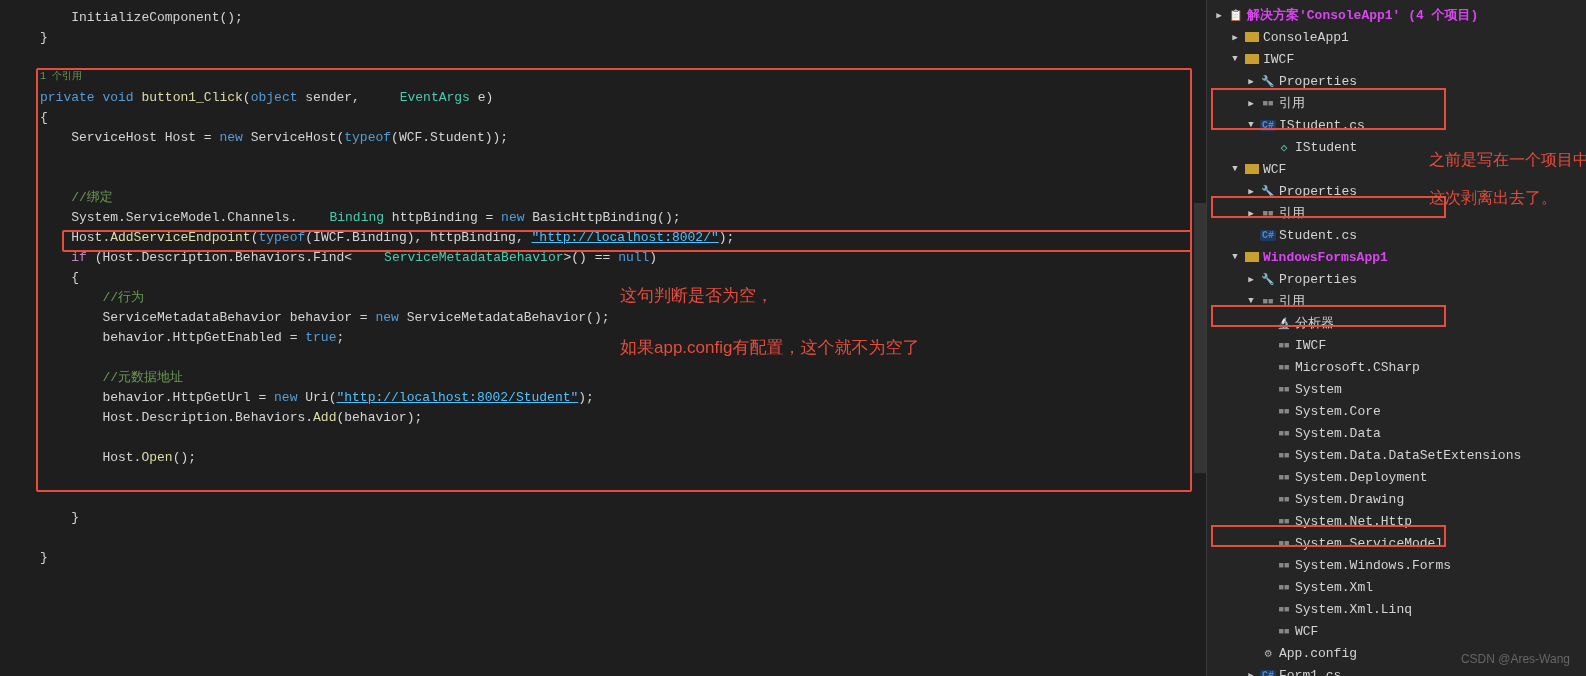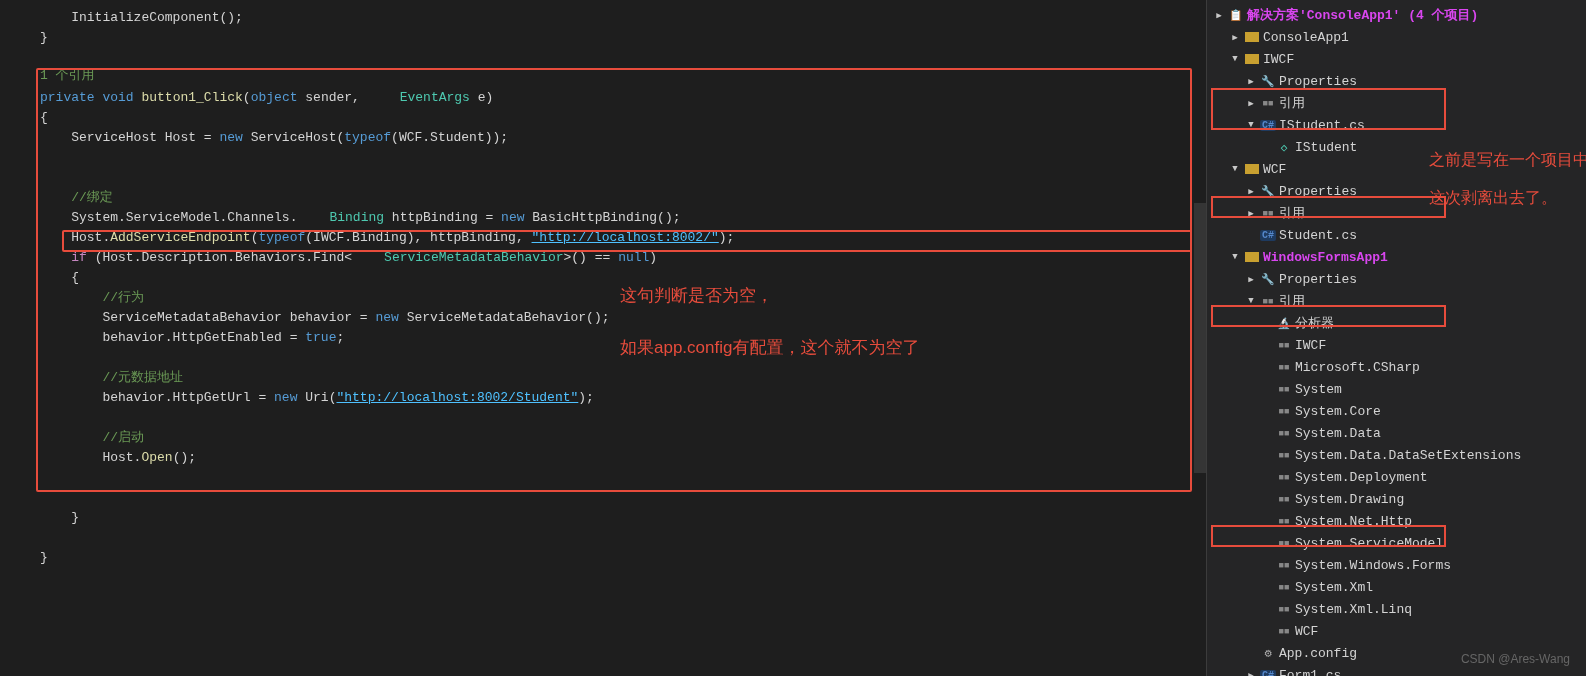--- a/index.html
+++ b/index.html
@@ -192,21 +192,21 @@
       <div class="code-line">
         <span class="line-num"></span>
         <span class="line-content">}</span>
       </div>
       <div class="code-line">
         <span class="line-num"></span>
         <span class="line-content"></span>
       </div>
       <div class="code-line" style="height: 16px; line-height: 16px;">
         <span class="line-num"></span>
-        <span class="line-content"><span class="comment" style="font-size:13px;margin-top:16px;">1 个引用</span></span>
+        <span class="line-content"><span class="comment" style="font-size:10px;margin-top:16px;">1 个引用</span></span>
       </div>
       <div class="code-line">
         <span class="line-num"></span>
         <span class="line-content"><span class="kw">private </span><span class="kw">void </span><span class="method">button1_Click</span><span class="plain">(</span><span class="kw">object</span><span class="plain"> sender, </span><span class="type">EventArgs</span><span class="plain"> e)</span></span>
       </div>
       <div class="code-line">
         <span class="line-num"></span>
         <span class="line-content">{</span>
       </div>
       <div class="code-line">
@@ -260,25 +260,25 @@
       <div class="code-line">
         <span class="line-num"></span>
         <span class="line-content"><span class="comment">        //元数据地址</span></span>
       </div>
       <div class="code-line">
         <span class="line-num"></span>
         <span class="line-content"><span class="plain">        behavior.HttpGetUrl = </span><span class="kw">new</span><span class="plain"> Uri(</span><span class="link">"http://localhost:8002/Student"</span><span class="plain">);</span></span>
       </div>
       <div class="code-line">
         <span class="line-num"></span>
-        <span class="line-content"></span>
-      </div>
-      <div class="code-line">
-        <span class="line-num"></span>
-        <span class="line-content"><span class="comment">        //启动</span></span>
+        <span class="line-content"><span class="plain">        Host.Description.Behaviors.</span><span class="method">Add</span><span class="plain">(behavior);</span></span>
+      </div>
+      <div class="code-line">
+        <span class="line-num"></span>
+        <span class="line-content"></span>
       </div>
       <div class="code-line">
         <span class="line-num"></span>
         <span class="line-content"><span class="plain">        Host.</span><span class="method">Open</span><span class="plain">();</span></span>
       </div>
       <div class="code-line">
         <span class="line-num"></span>
         <span class="line-content"></span>
       </div>
       <div class="code-line">

